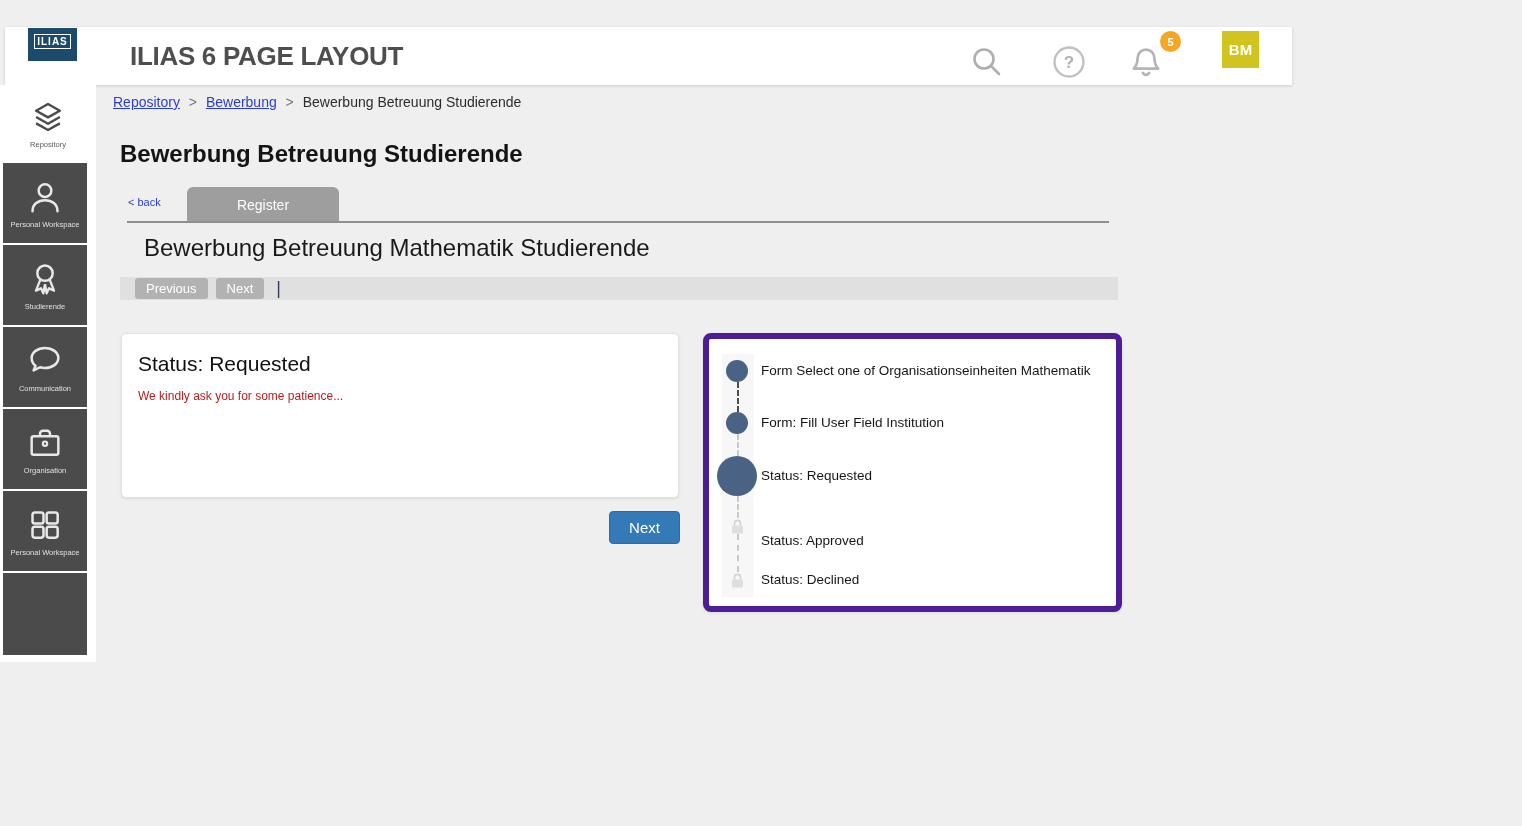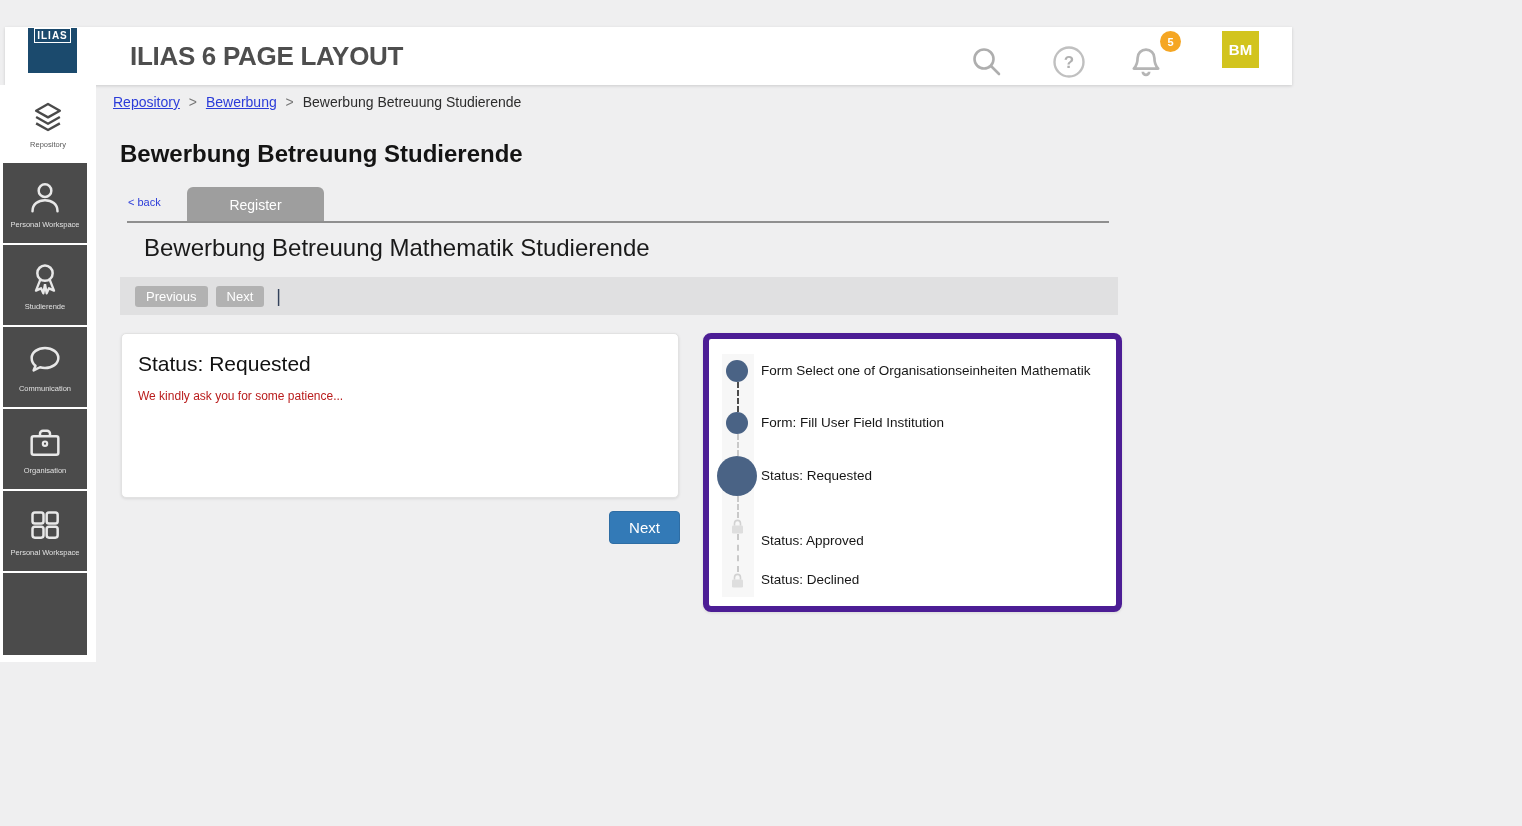--- a/index.html
+++ b/index.html
@@ -13,22 +13,22 @@
   }
   *{box-sizing:border-box;margin:0;padding:0;}
   html,body{width:1522px;height:826px;}
   body{
     position:relative;background:#efeff0;overflow:hidden;
     font-family:"Liberation Sans",sans-serif;color:#1a1a1a;
   }
   
   .header{position:absolute;left:5px;top:27px;width:1287px;height:58px;background:#fff;
           box-shadow:0 1px 3px rgba(0,0,0,.15);}
-  .logo{position:absolute;left:23px;top:1px;width:49px;height:45px;background:var(--logo_navy);
-        display:flex;align-items:flex-start;justify-content:center;cursor:pointer;}
+  .logo{position:absolute;left:23px;top:1px;width:49px;height:33px;background:var(--logo_navy);
+        display:flex;align-items:center;justify-content:center;cursor:pointer;}
   .logo span{border:1px solid #fff;color:#fff;font-size:10px;font-weight:700;letter-spacing:1px;
         padding:0 2px;margin-bottom:7px;line-height:13px;}
   .brand{position:absolute;left:125px;top:50%;transform:translateY(-50%);
         font-size:26px;font-weight:700;color:#4e4e4e;letter-spacing:-.3px;white-space:nowrap;}
   .hicon{position:absolute;cursor:pointer;}
   .badge{position:absolute;left:1155px;top:4px;width:21px;height:21px;border-radius:50%;
         background:var(--badge_orange);color:#fff;font-size:11px;font-weight:700;
         display:flex;align-items:center;justify-content:center;}
   .avatar{position:absolute;left:1217px;top:4px;width:37px;height:37px;background:var(--avatar_yellow);
         color:#fff;font-size:15px;font-weight:700;display:flex;align-items:center;justify-content:center;
@@ -42,27 +42,27 @@
   .sb-item.active .lbl{color:#5a5a5a;}
   .sb-empty{position:absolute;left:3px;top:488px;width:84px;height:82px;background:var(--sidebar_dark);}
   
   .crumbs{position:absolute;left:113px;top:94px;font-size:14px;color:#777;white-space:nowrap;}
   .crumbs a{color:var(--link_blue);text-decoration:underline;cursor:pointer;}
   .crumbs .sep{margin:0 5px;color:#777;}
   .crumbs .cur{color:#2c2c2c;}
   
   .pg-title{position:absolute;left:120px;top:140px;font-size:24px;font-weight:700;color:#141414;}
   .back-link{position:absolute;left:128px;top:196px;font-size:11px;color:var(--link_blue);cursor:pointer;}
-  .tab{position:absolute;left:187px;top:187px;width:137px;height:36px;background:#9e9e9e;color:#fff;
+  .tab{position:absolute;left:187px;top:187px;width:152px;height:36px;background:#9e9e9e;color:#fff;
        font-size:14px;border-radius:6px 6px 0 0;display:flex;align-items:center;justify-content:center;
        cursor:pointer;}
   .tab-rule{position:absolute;left:127px;top:221px;width:982px;height:2px;background:#8f8f8f;}
   .sub-title{position:absolute;left:120px;top:234px;font-size:24px;font-weight:400;color:#1a1a1a;margin-left:24px;}
   
-  .toolbar{position:absolute;left:120px;top:277px;width:998px;height:38px;background:#e0e0e1;
+  .toolbar{position:absolute;left:120px;top:277px;width:998px;height:23px;background:#e0e0e1;
        display:flex;align-items:center;padding-left:15px;}
   .tb-btn{background:#b2b2b2;color:#fff;font-size:13px;border:none;border-radius:3px;
        padding:3px 11px;margin-right:8px;cursor:pointer;font-family:inherit;}
   .tb-sep{color:#33425b;font-size:18px;margin-left:4px;font-weight:400;}
   
   .status-card{position:absolute;left:121px;top:333px;width:558px;height:165px;background:#fff;
        border:1px solid #e2e2e2;border-radius:5px;box-shadow:0 1px 3px rgba(0,0,0,.10);}
   .status-card h2{margin:18px 16px 0;font-size:21px;font-weight:400;color:#111;}
   .status-card p{margin:13px 16px 0;font-size:12px;color:#b91c1c;}
   .next-btn{position:absolute;left:609px;top:511px;width:71px;height:33px;background:var(--accent_blue);

